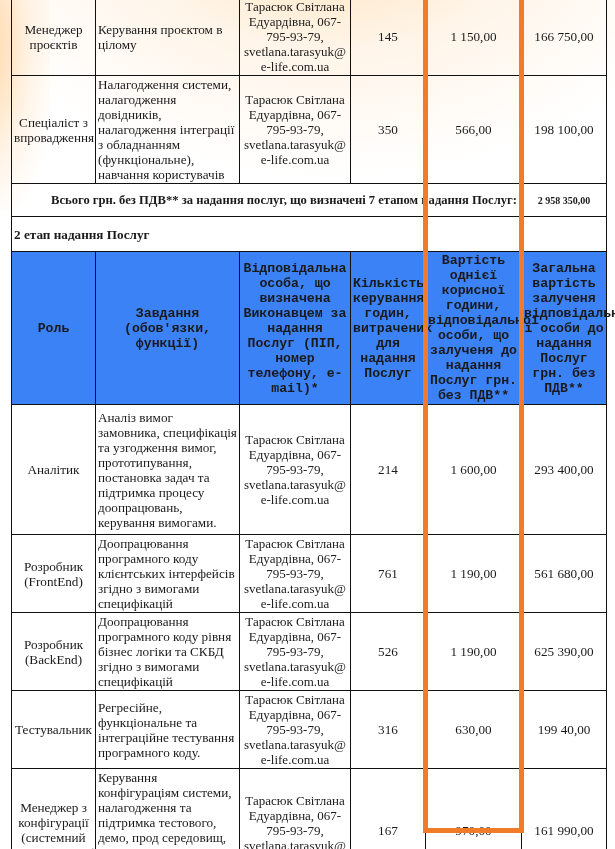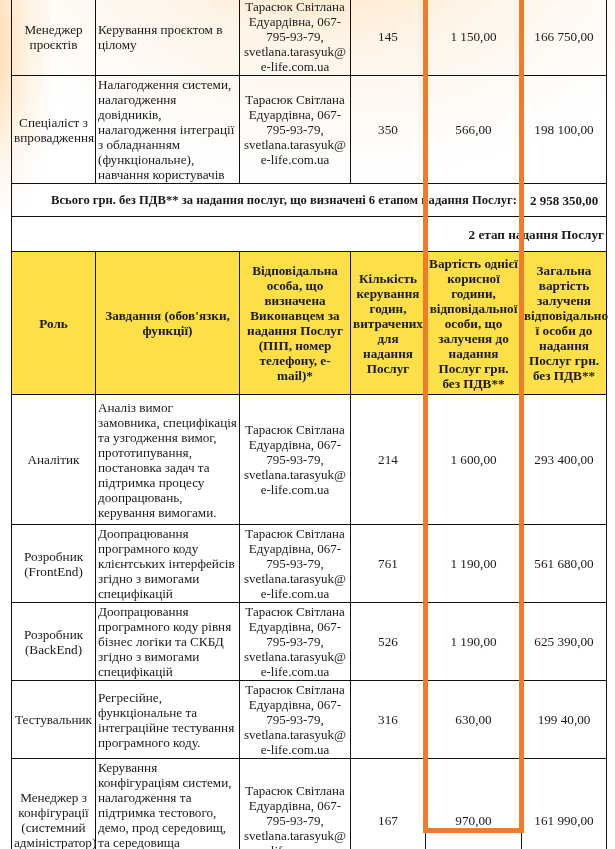--- a/index.html
+++ b/index.html
@@ -25,25 +25,25 @@
     font-size: 13.2px; line-height: 15px;
   }
   td {
     border: 1px solid #111;
     padding: 1px 2px;
     vertical-align: middle;
     background: transparent;
   }
   .c { text-align: center; }
   .l { text-align: left; }
-  tr.hdr td { background: #fde047; font-weight: bold; text-align: center; }
+  tr.hdr td { background: #3b82f6; font-weight: bold; text-align: center; font-family: Liberation Mono, monospace; }
   .contact { text-align: center; font-size: 13px; }
   .num { text-align: center; }
-  .total-row td { font-weight: bold; font-size: 13px; height: 30px; }
-  .stage-row td { font-weight: bold; text-align: right; height: 32px; }
+  .total-row td { font-weight: bold; font-size: 10px; height: 30px; }
+  .stage-row td { font-weight: bold; text-align: left; height: 32px; }
   .orange-box {
     position: absolute; left: 423px; top: -6px; width: 91px; height: 834px;
     border: 5px solid #f07c2a; border-top: none; border-radius: 0;
     pointer-events: none;
   }
 </style>
 </head>
 <body>
 
 <div class="bg-glow"></div>
@@ -71,21 +71,21 @@
     <tr style="height:105px">
       <td class="c">Спеціаліст з впровадження</td>
       <td class="l">Налагодження системи, налагодження довідників, налагодження інтеграції з обладнанням (функціональне), навчання користувачів</td>
       <td class="contact">Тарасюк Світлана Едуардівна, 067-795-93-79, svetlana.tarasyuk@ e-life.com.ua</td>
       <td class="num">350</td>
       <td class="num">566,00</td>
       <td class="num">198 100,00</td>
     </tr>
 
     <tr class="total-row">
-      <td colspan="5" class="c" style="text-align:right; padding-right:4px; white-space:nowrap; font-size:12.6px;">Всього грн. без ПДВ** за надання послуг, що визначені 6 етапом надання Послуг:</td>
+      <td colspan="5" class="c" style="text-align:right; padding-right:4px; white-space:nowrap; font-size:12.6px;">Всього грн. без ПДВ** за надання послуг, що визначені 7 етапом надання Послуг:</td>
       <td class="c">2 958 350,00</td>
     </tr>
 
     <tr class="stage-row">
       <td colspan="6">2 етап надання Послуг</td>
     </tr>
 
     <tr class="hdr" style="height:143px">
       <td>Роль</td>
       <td>Завдання (обов'язки, функції)</td>

